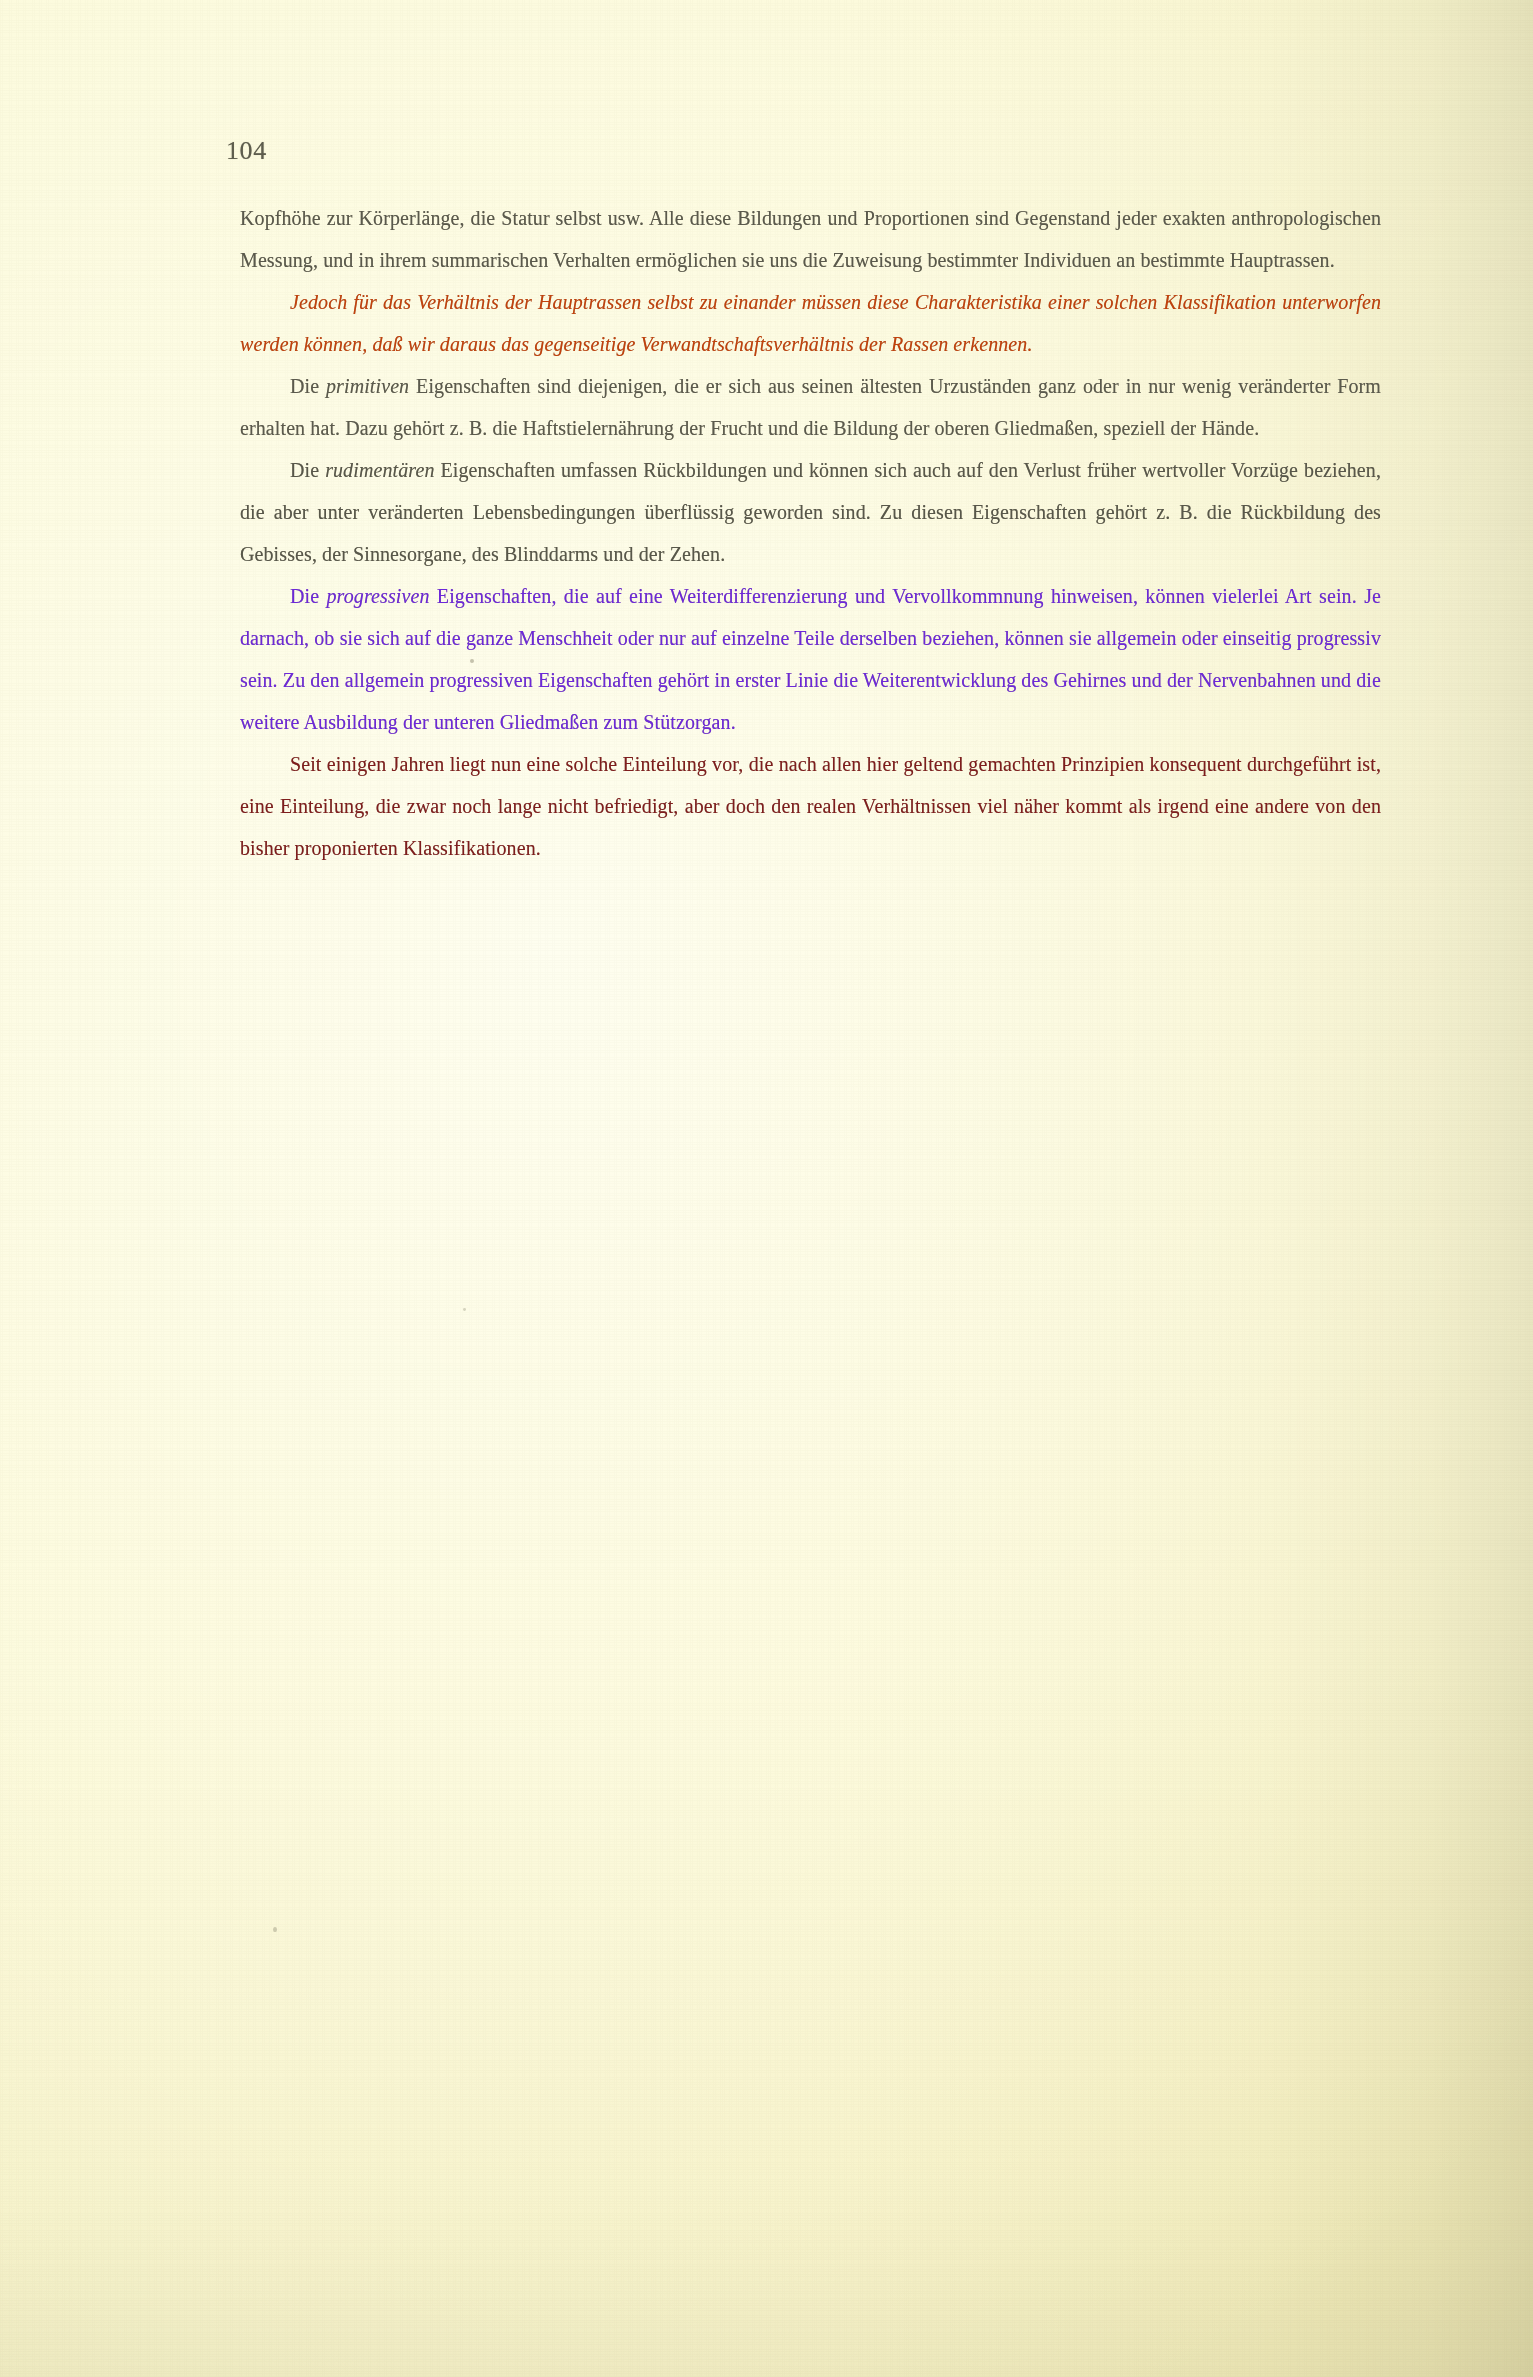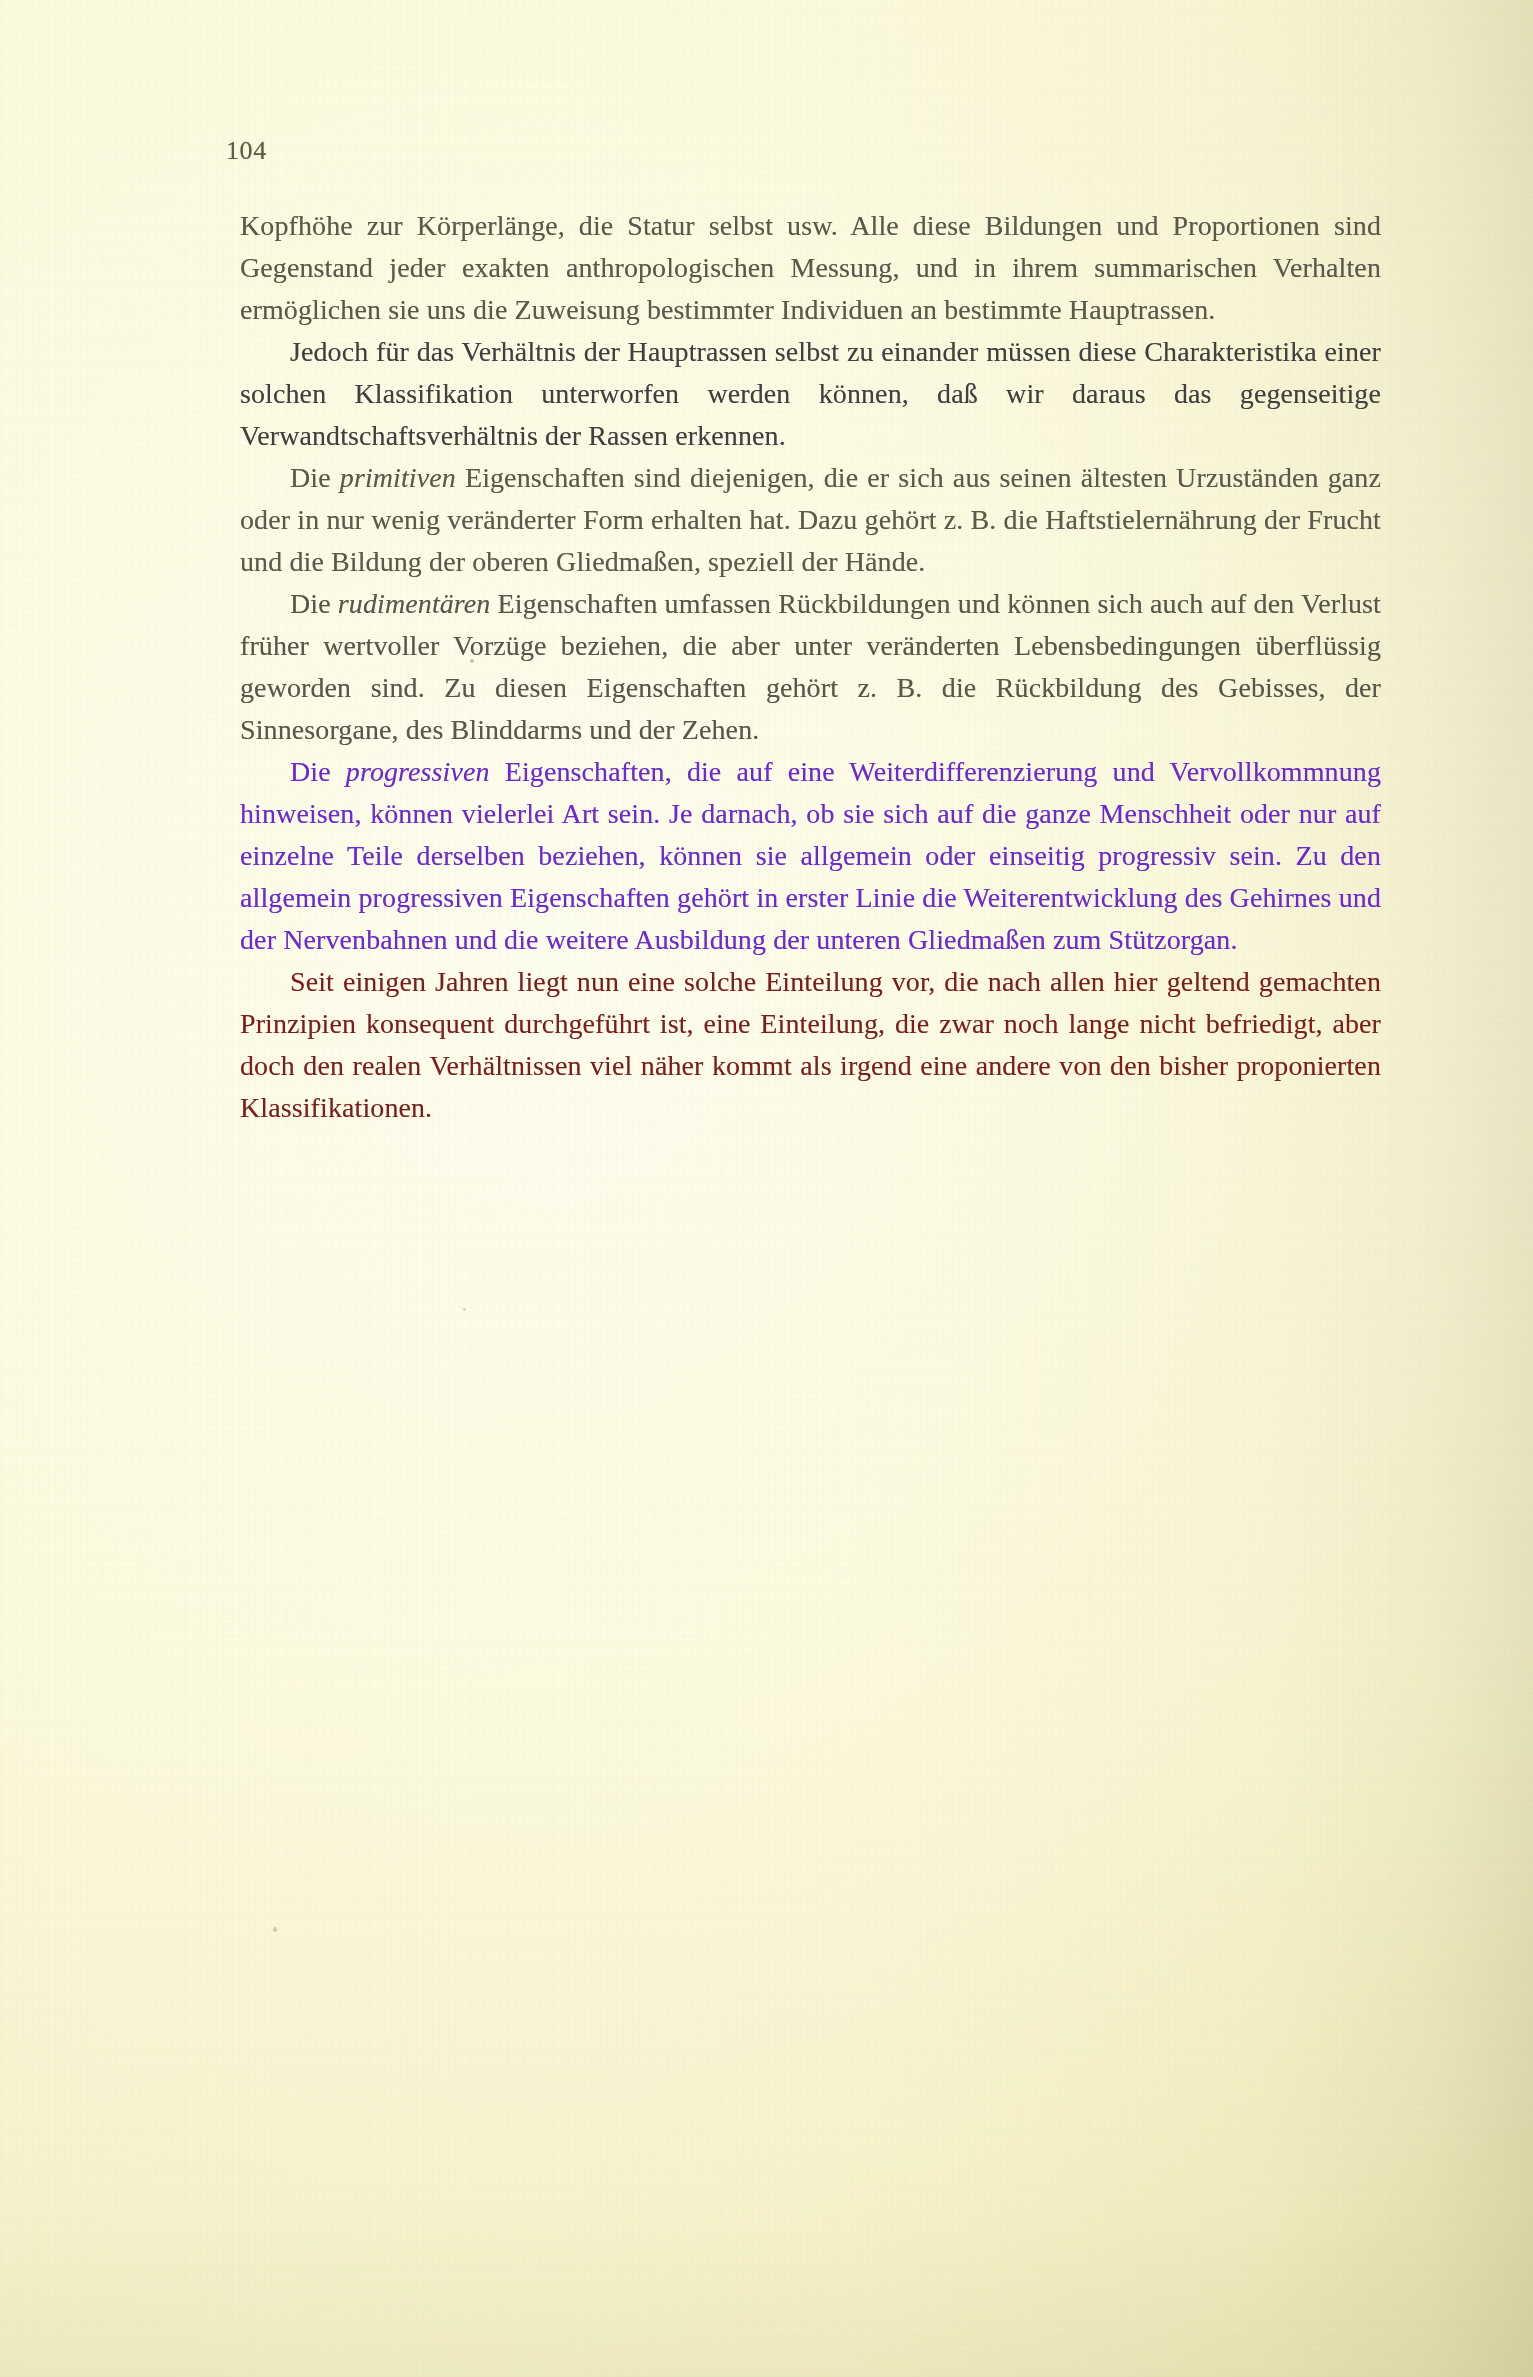--- a/index.html
+++ b/index.html
@@ -49,24 +49,24 @@
     line-height: 1;
     color: #5d5c4d;
     letter-spacing: 0.6px;
     text-shadow: 0 0 0.7px rgba(90,88,70,0.55);
     margin-top: 24px;
   }
 
   .textblock {
     position: absolute;
     left: 240px;
-    top: 205px;
+    top: 197px;
     width: 1141px;
     color: #57564a;
-    font-size: 28px;
+    font-size: 20px;
     line-height: 42px;
     text-align: justify;
     text-justify: inter-word;
     letter-spacing: 0.1px;
     text-shadow: 0 0 0.6px rgba(95,92,72,0.5);
   }
 
   .textblock p {
     margin: 0;
     text-indent: 50px;
@@ -74,21 +74,21 @@
   .textblock p.first {
     text-indent: 0;
   }
 
   .textblock i {
     font-style: italic;
   }
 
   
   .textblock p:nth-child(1) { color: #5a594c; }
-  .textblock p:nth-child(2) { color: #404040; }
+  .textblock p:nth-child(2) { color: #c2410c; font-style: italic; }
   .textblock p:nth-child(3) { color: #5b5a4d; }
   .textblock p:nth-child(4) { color: #58574a; }
   .textblock p:nth-child(5) { color: #6d28d9; }
   .textblock p:nth-child(6) { color: #7f1d1d; }
   .textblock p:nth-child(7) { color: #15803d; }
 
   .speck {
     position: absolute;
     background: #8d8a72;
     border-radius: 50%;

